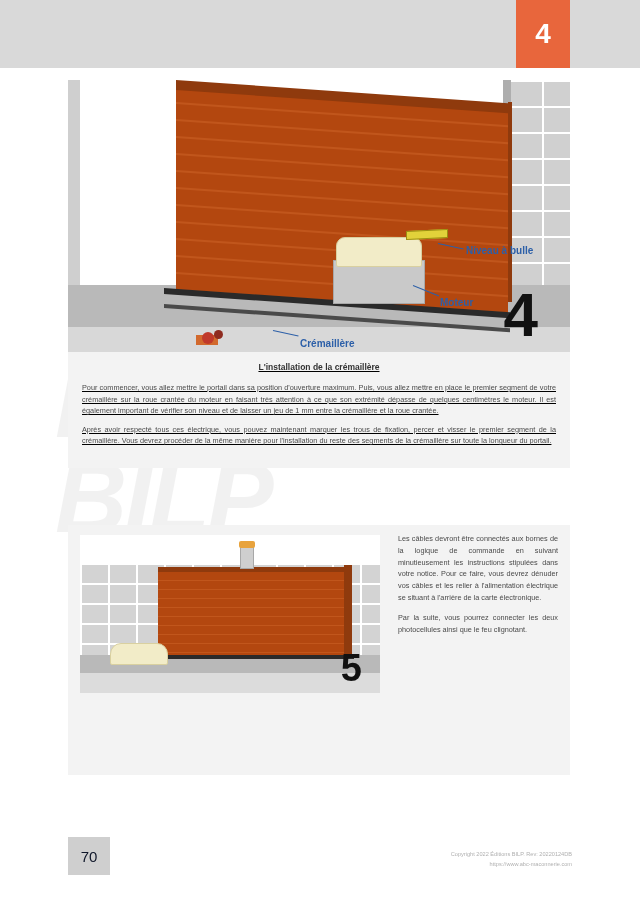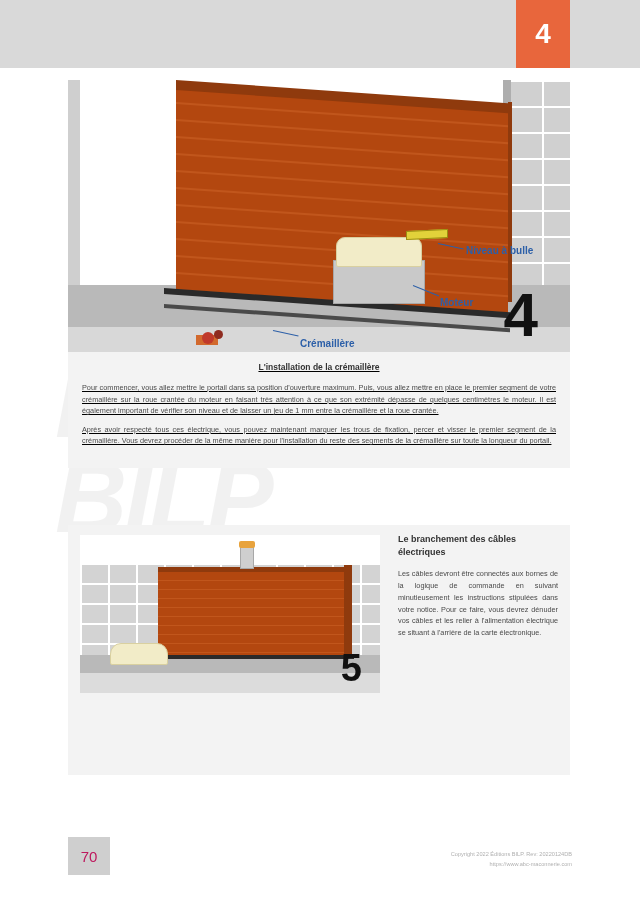--- a/index.html
+++ b/index.html
@@ -355,21 +355,21 @@
     line-height: 1.62;
     text-align: justify;
   }
 
   
   .footer-num {
     position: absolute;
     left: 68px; bottom: 22px;
     width: 42px; height: 38px;
     background: #cfcfcf;
-    color: #be185d;
+    color: #0f172a;
     font-size: 15px;
     display: flex;
     align-items: center;
     justify-content: center;
   }
   .footer-copy {
     position: absolute;
     right: 68px; bottom: 28px;
     text-align: right;
     font-size: 5.6px;
@@ -437,22 +437,22 @@
       <div class="b2-gate-top"></div>
       <div class="b2-post"></div>
       <div class="b2-rail"></div>
       <div class="b2-motor"></div>
       <div class="b2-photocell"></div>
       <div class="b2-photocell-top"></div>
       <div class="big-num-2">5</div>
     </div>
 
     <div class="cap2">
-      <div class="cap2-title">Le branchement des câbles électriques</div>
       <p>Les câbles devront être connectés aux bornes de la logique de commande en suivant minutieusement les instructions stipulées dans votre notice. Pour ce faire, vous devrez dénuder vos câbles et les relier à l'alimentation électrique se situant à l'arrière de la carte électronique.</p>
+      <p>Par la suite, vous pourrez connecter les deux photocellules ainsi que le feu clignotant.</p>
     </div>
   </div>
 
   <div class="footer-num">70</div>
   <div class="footer-copy">
     <div>Copyright 2022 Éditions BILP. Rev: 20220124DB</div>
     <div>https://www.abc-maconnerie.com</div>
   </div>
 
 </div>

